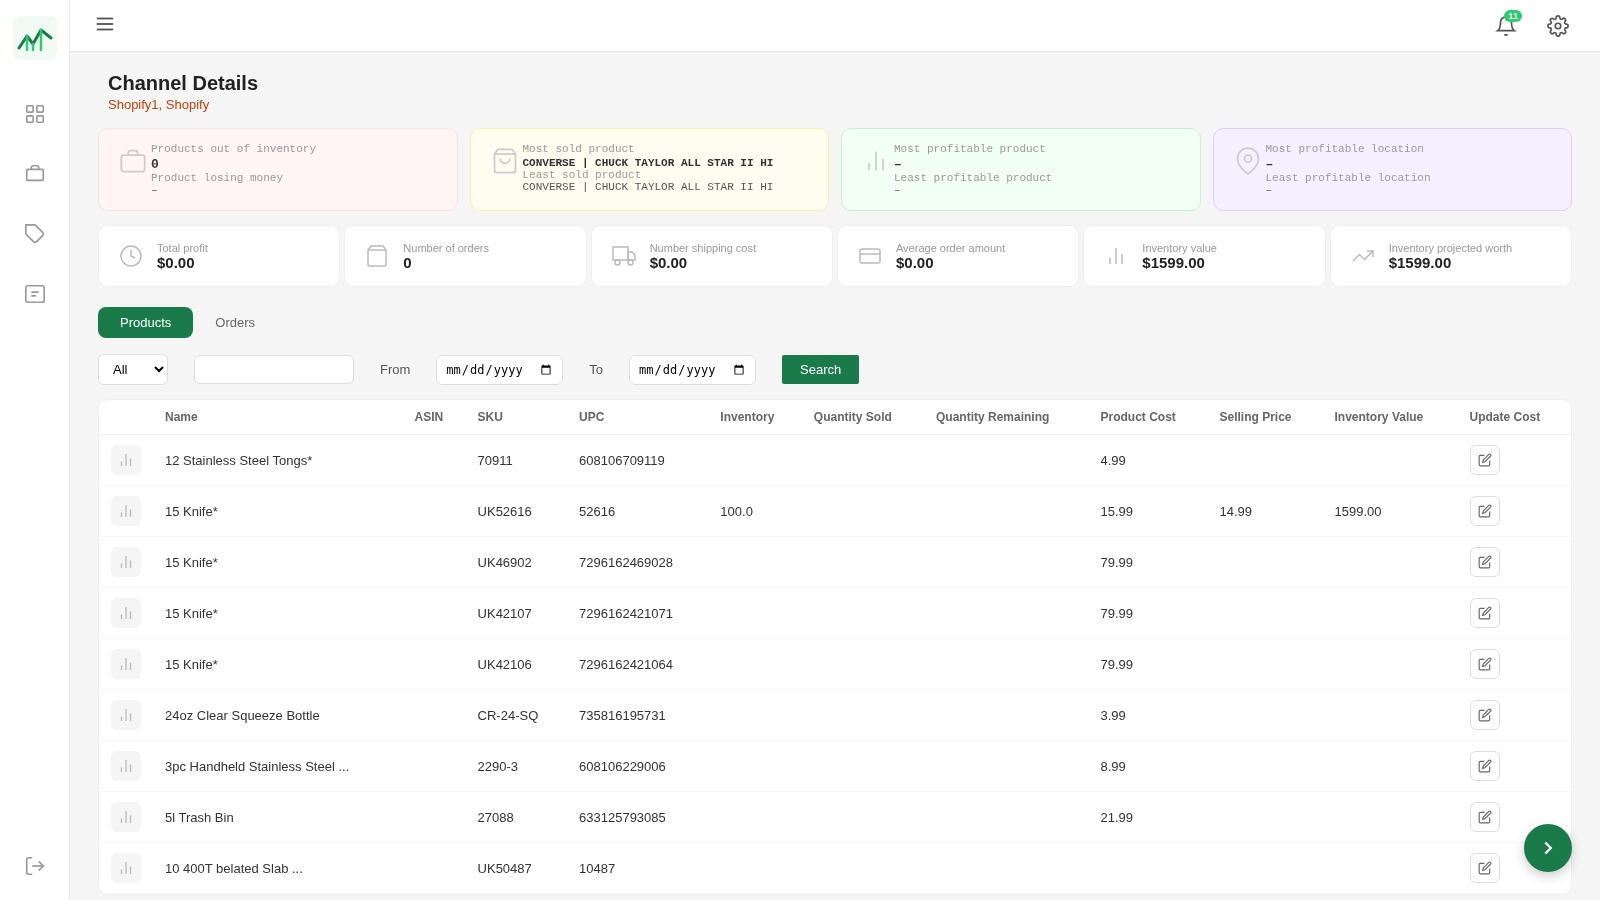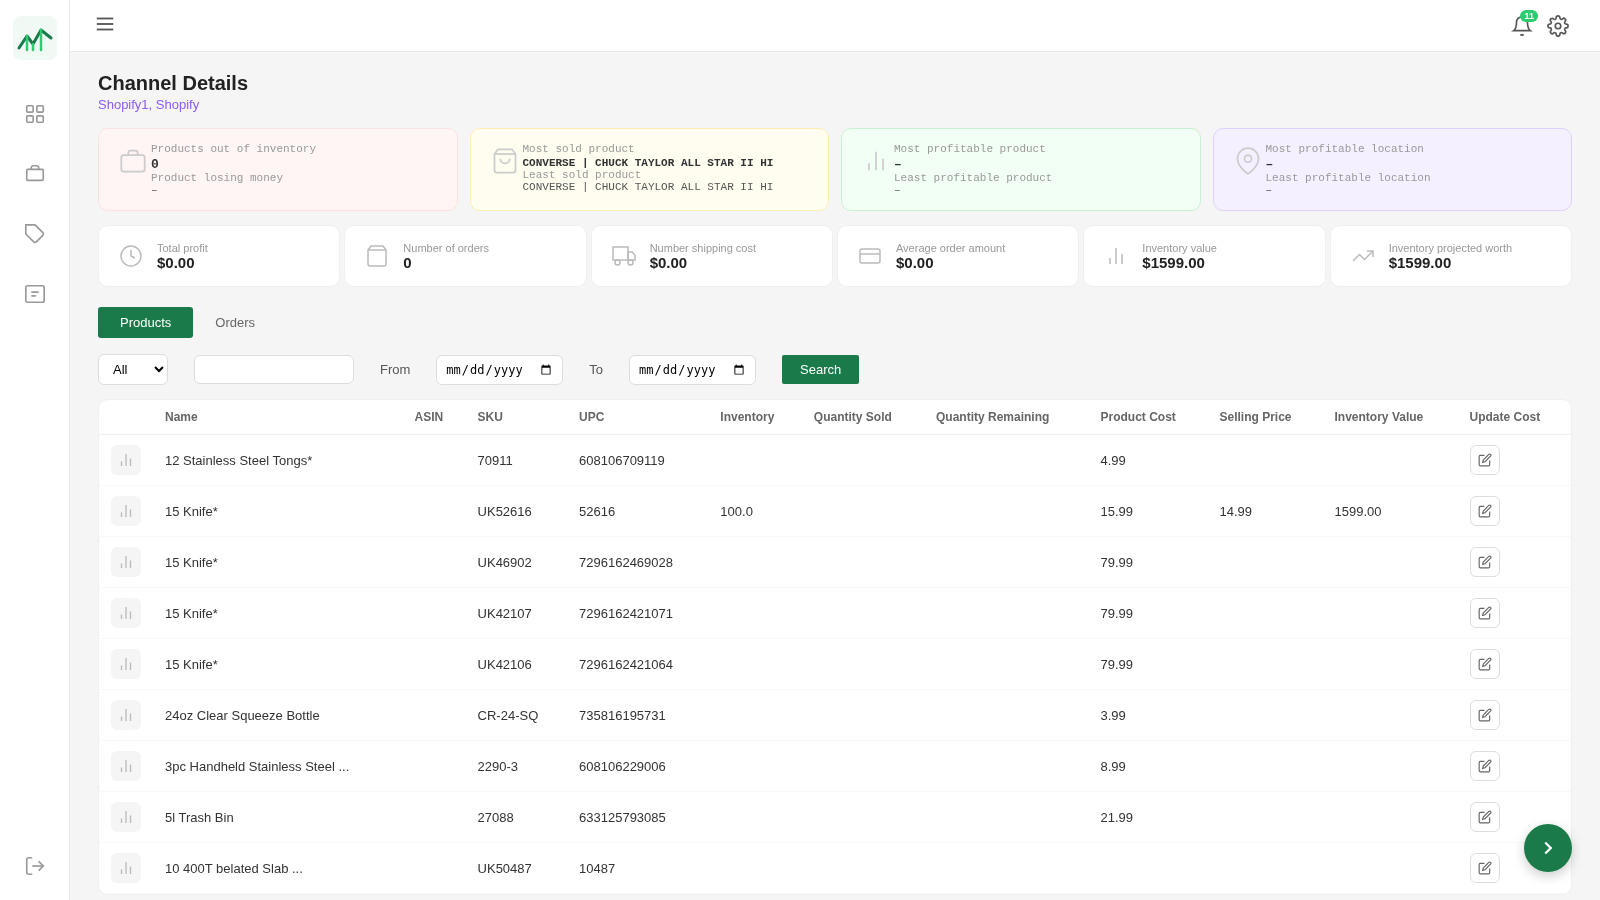--- a/index.html
+++ b/index.html
@@ -50,21 +50,21 @@
       height: 52px;
       background: #fff;
       border-bottom: 1px solid #e8e8e8;
       display: flex;
       align-items: center;
       justify-content: space-between;
       padding: 0 24px;
       flex-shrink: 0;
     }
     .topbar-left { display: flex; align-items: center; gap: 12px; }
-    .topbar-right { display: flex; align-items: center; gap: 0; }
+    .topbar-right { display: flex; align-items: center; gap: 16px; }
     .hamburger { cursor: pointer; color: #555; }
     .notif-btn {
       position: relative;
       cursor: pointer;
       width: 36px;
       height: 36px;
       display: flex;
       align-items: center;
       justify-content: center;
     }
@@ -91,23 +91,23 @@
       color: #555;
     }
 
     
     .content {
       flex: 1;
       overflow-y: auto;
       padding: 20px 28px;
     }
 
-    .page-header { margin-bottom: 16px; }
+    .page-header { margin-bottom: 16px; margin-left: 10px; }
     .page-title { font-size: 20px; font-weight: 600; color: #222; }
-    .page-subtitle { font-size: 13px; color: #8b5cf6; margin-top: 2px; }
+    .page-subtitle { font-size: 13px; color: #c2410c; margin-top: 2px; }
 
     
     .summary-row {
       display: grid;
       grid-template-columns: repeat(4, 1fr);
       gap: 12px;
       margin-bottom: 14px;
     }
     .summary-card {
       background: #fff;
@@ -165,21 +165,21 @@
     .stat-content { flex: 1; }
     .stat-label { font-size: 11px; color: #999; }
     .stat-value { font-size: 15px; font-weight: 700; color: #222; }
 
     
     .tabs { display: flex; gap: 0; margin-bottom: 16px; }
     .tab {
       padding: 8px 22px;
       font-size: 13px;
       font-weight: 500;
-      border-radius: 3px;
+      border-radius: 8px;
       cursor: pointer;
       color: #666;
       border: none;
       background: transparent;
     }
     .tab.active {
       background: #1a7a4a;
       color: #fff;
     }
 

